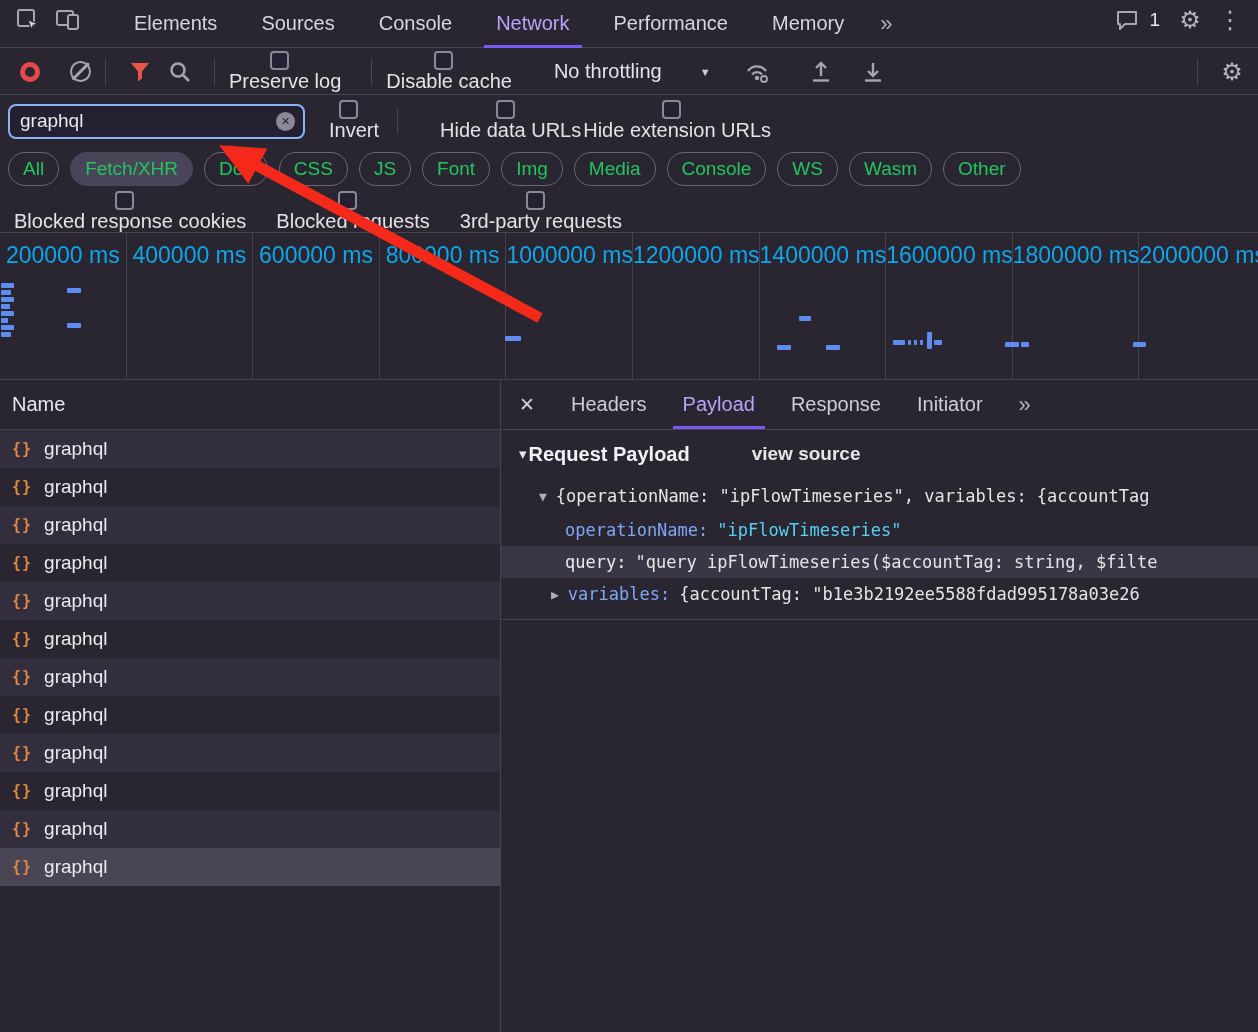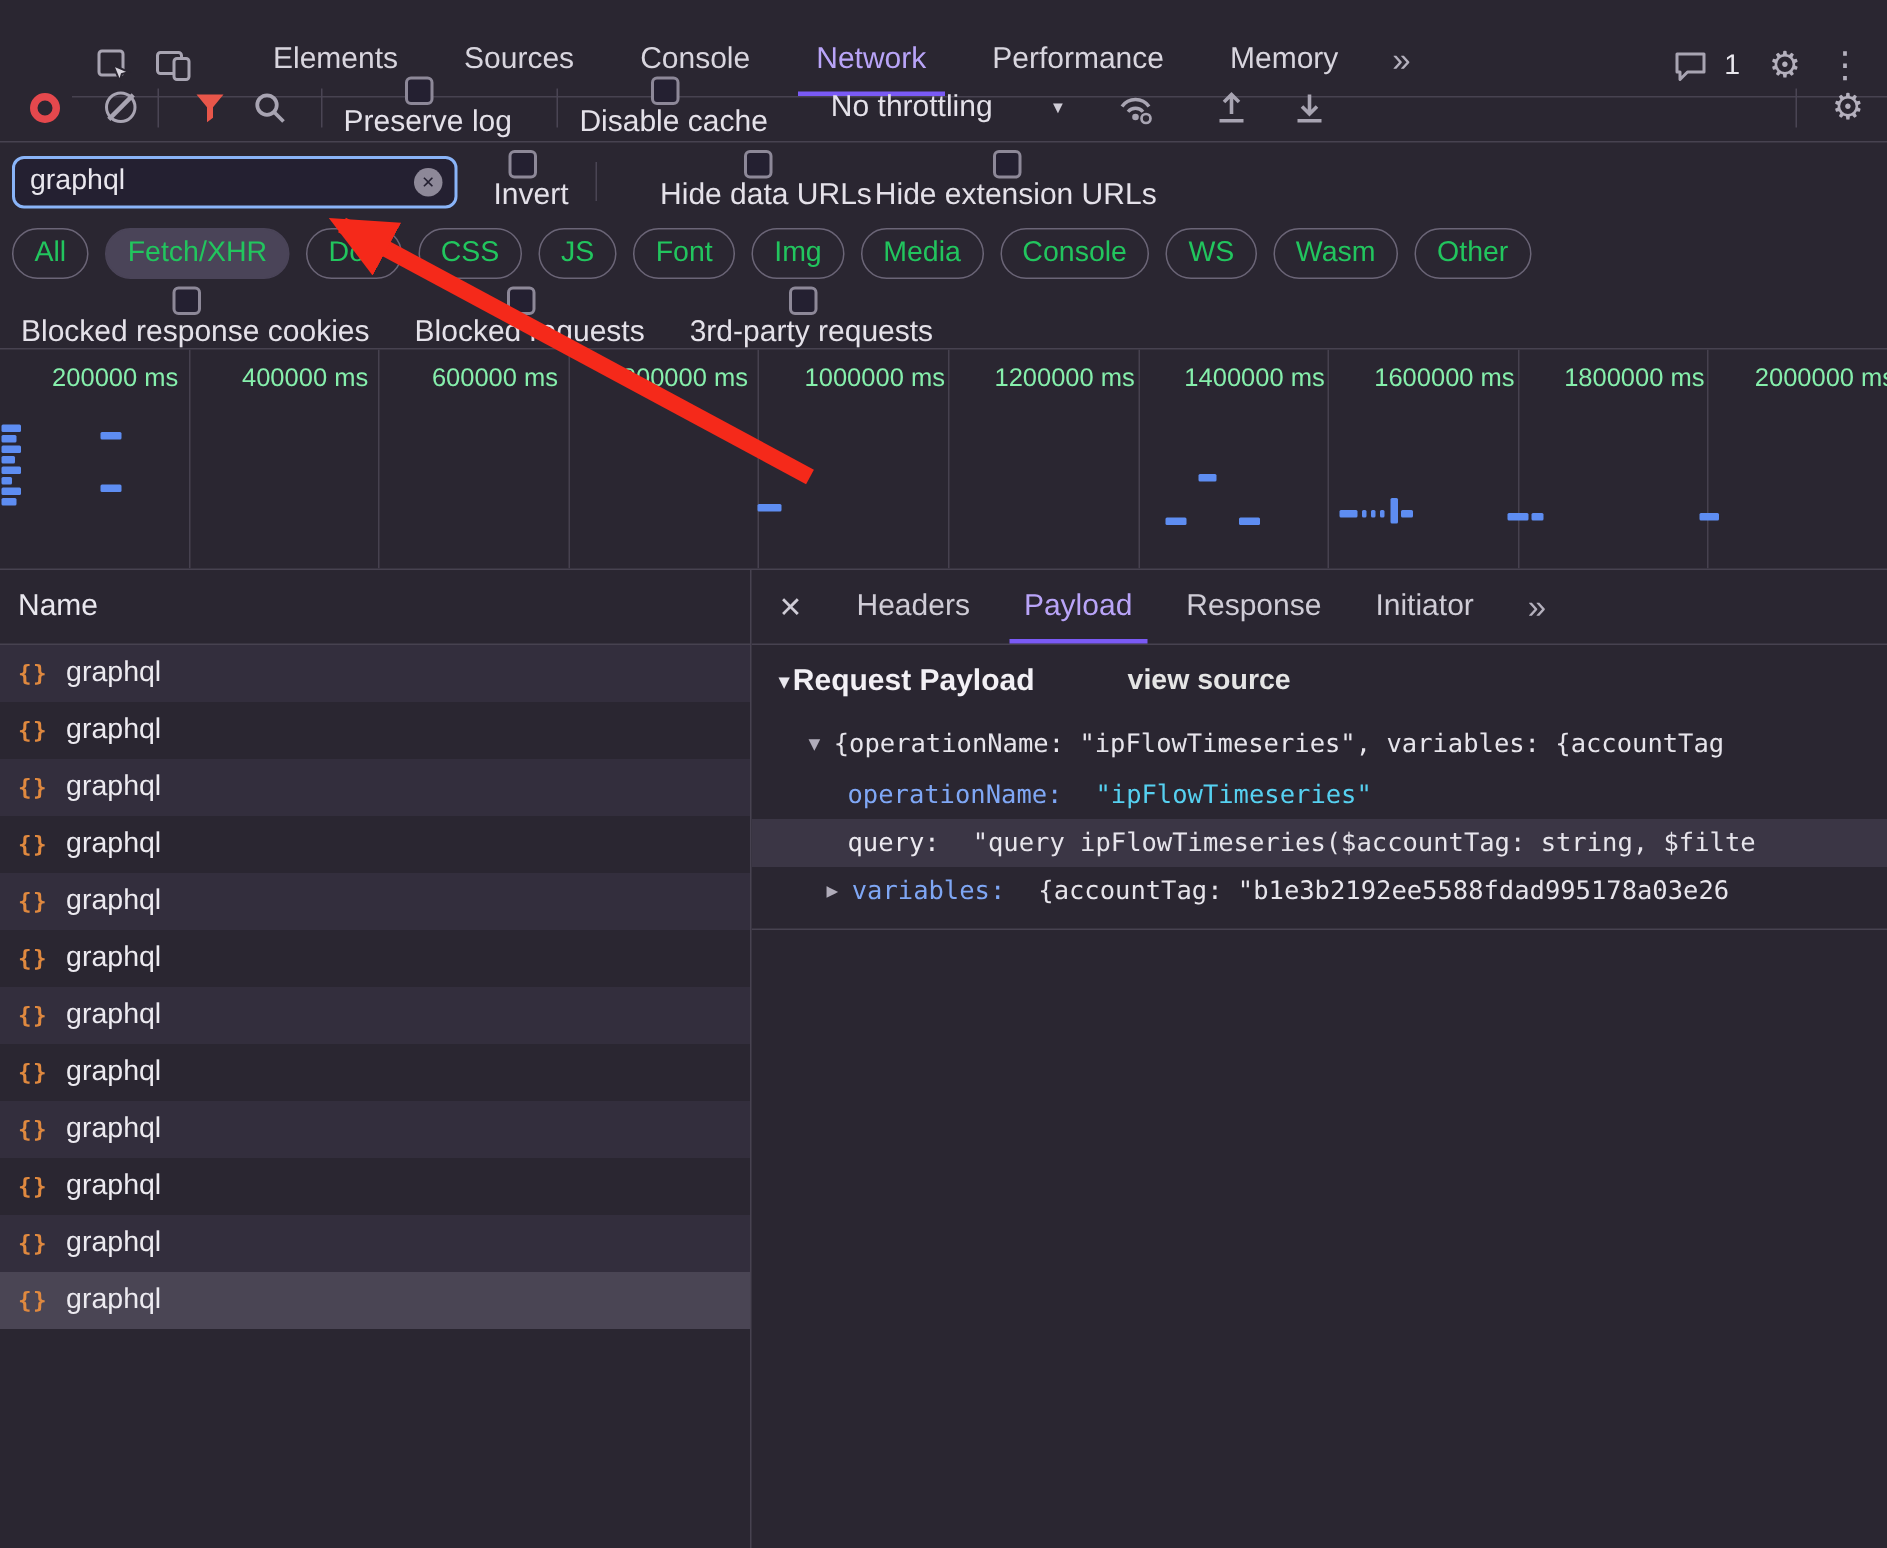--- a/index.html
+++ b/index.html
@@ -9,22 +9,22 @@
     overflow: hidden;
     background: #2a2631;
     color: #e9e7ee;
     font-family: "Liberation Sans", sans-serif;
   }
   .vdiv { width:1px; height:26px; background:#4a4554; margin:0 14px; flex:0 0 auto; }
   .icon-btn { display:flex; align-items:center; justify-content:center; width:40px; height:40px; flex:0 0 auto; cursor:pointer; }
   .glyph { color:#b4b0bd; font-size:24px; line-height:1; }
 
   
-  .tabbar { position:absolute; top:0; left:0; right:0; height:65px; display:flex; align-items:flex-end;
-            border-bottom:1px solid #474250; background:#2a2631;margin-left:48px; }
+  .tabbar { position:absolute; top:0; left:0; right:0; height:48px; display:flex; align-items:flex-start;
+            border-bottom:1px solid #474250; background:#2a2631; }
   .tabbar .icon-btn:first-child { margin-left:8px; }
   .tabs { display:flex; height:48px; margin-left:24px; }
   .tab { padding:0 22px; line-height:47px; font-size:20px; color:#d8d5de; position:relative; cursor:pointer; white-space:nowrap; }
   .tab.active { color:#b9a4f8; }
   .tab.active::after { content:""; position:absolute; left:10px; right:10px; bottom:0; height:3px; background:#7a5af5; }
   .tab.chev { font-size:22px; color:#b4b0bd; padding:0 14px; }
   .tab-right { margin-left:auto; display:flex; align-items:center; margin-right:8px; }
   .issue-count { font-size:19px; margin:0 10px 0 2px; color:#e9e7ee; }
 
   
@@ -60,21 +60,21 @@
 
   
   .blocked-row { position:absolute; top:192px; left:0; right:0; height:40px; display:flex; align-items:center; padding-left:14px; }
 
   
   .timeline { position:absolute; top:232px; left:0; right:0; height:148px; border-top:1px solid #474250;
               border-bottom:1px solid #474250; overflow:hidden; }
   .tl-cols { position:absolute; inset:0; display:flex; }
   .tl-col { width:126.6px; flex:0 0 auto; border-right:1px solid #46414f; padding-top:9px; text-align:center; }
   .tl-col:last-child { border-right:none; }
-  .tl-label { font-size:17px; color:#86efac; white-space:nowrap;margin-left:28px; }
+  .tl-label { font-size:23px; color:#0ea5e9; white-space:nowrap; }
   .tl-bars { position:absolute; inset:0; }
   .tl-bar { position:absolute; height:5px; background:#5e8df2; border-radius:1px; }
 
   
   .main { position:absolute; top:380px; left:0; right:0; bottom:0; display:flex; }
   .left-panel { width:501px; flex:0 0 auto; border-right:1px solid #474250; overflow:hidden; }
   .name-header { height:50px; border-bottom:1px solid #474250; display:flex; align-items:center; padding-left:12px;
                  font-size:20px; color:#e9e7ee; }
   .req-row { height:38px; display:flex; align-items:center; padding-left:12px; font-size:19px; cursor:pointer; }
   .req-list .req-row:nth-child(odd) { background:#332e3d; }
@@ -100,21 +100,21 @@
   .view-source { margin-left:62px; font-size:19px; color:#e5e5e5; cursor:pointer;font-weight:bold; }
 
   .tree-row { display:flex; align-items:center; white-space:nowrap; overflow:hidden;
               font-family:"DejaVu Sans Mono",monospace; font-size:17px; color:#e6e4eb; }
   .row-summary { height:36px; padding-left:38px; }
   .row-summary .mono { margin-left:9px; }
   .row-kv { height:32px; padding-left:64px; }
   .row-kv.with-tri { padding-left:50px; }
   .row-kv.with-tri .key { margin-left:9px; }
   .row-kv.highlight { background:#3b3645; }
-  .key { color:#7fa7f5; margin-right:22px; }
+  .key { color:#7fa7f5; margin-right:9px; }
   .row-kv.highlight .key { color:#eceaf0; }
   .val { color:#e6e4eb; }
   .val.cyan { color:#56d0f0; }
   .hline { height:1px; background:#474250; margin-top:9px; }
 
   
   .anno { position:absolute; inset:0; pointer-events:none; z-index:60; }
 </style>
 </head>
 <body>

